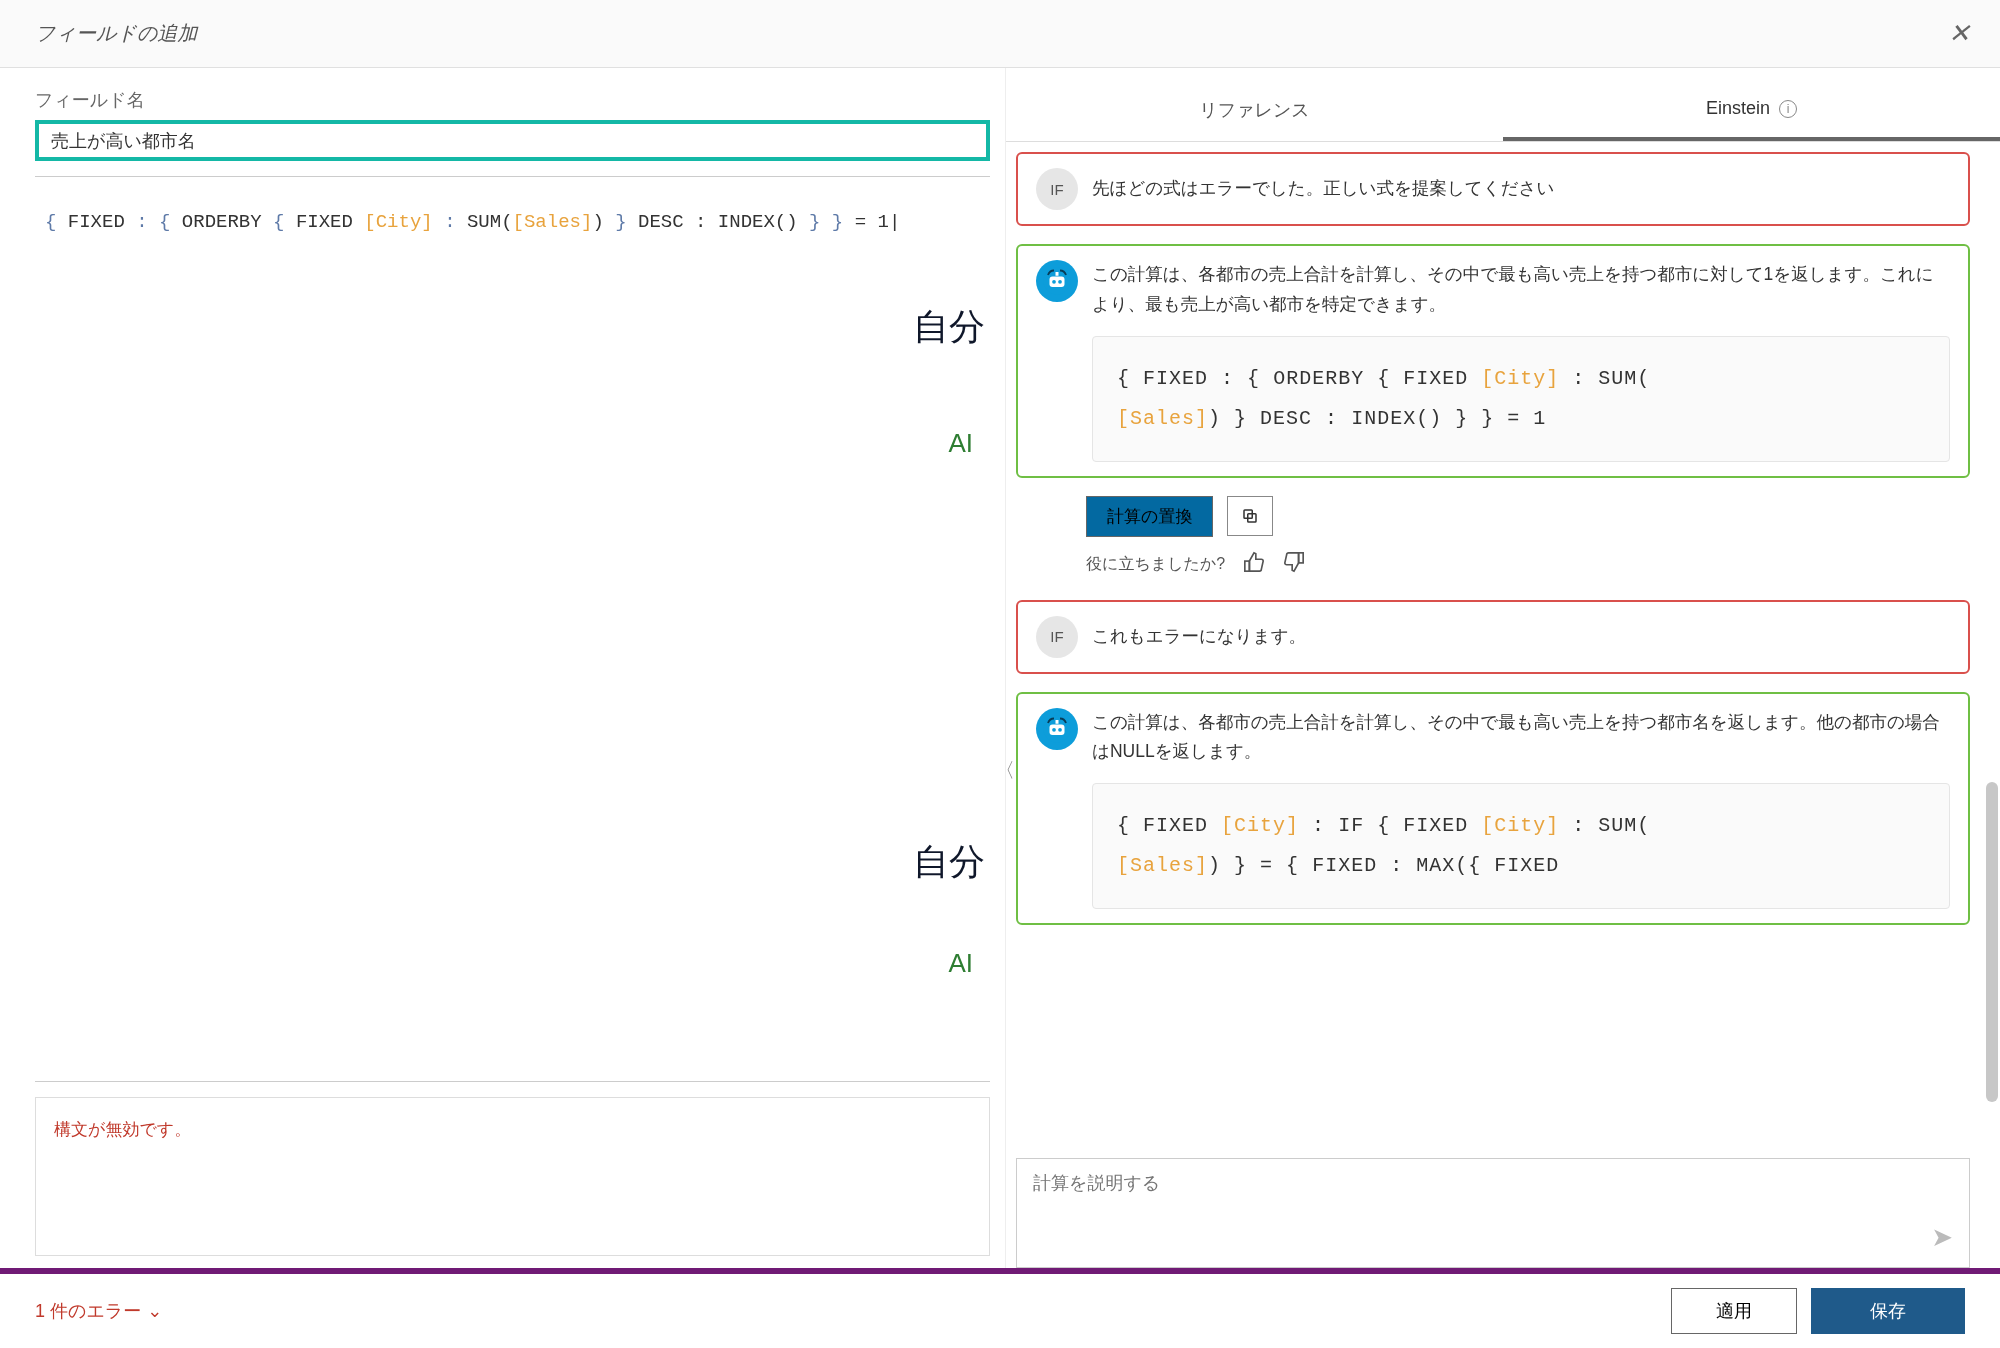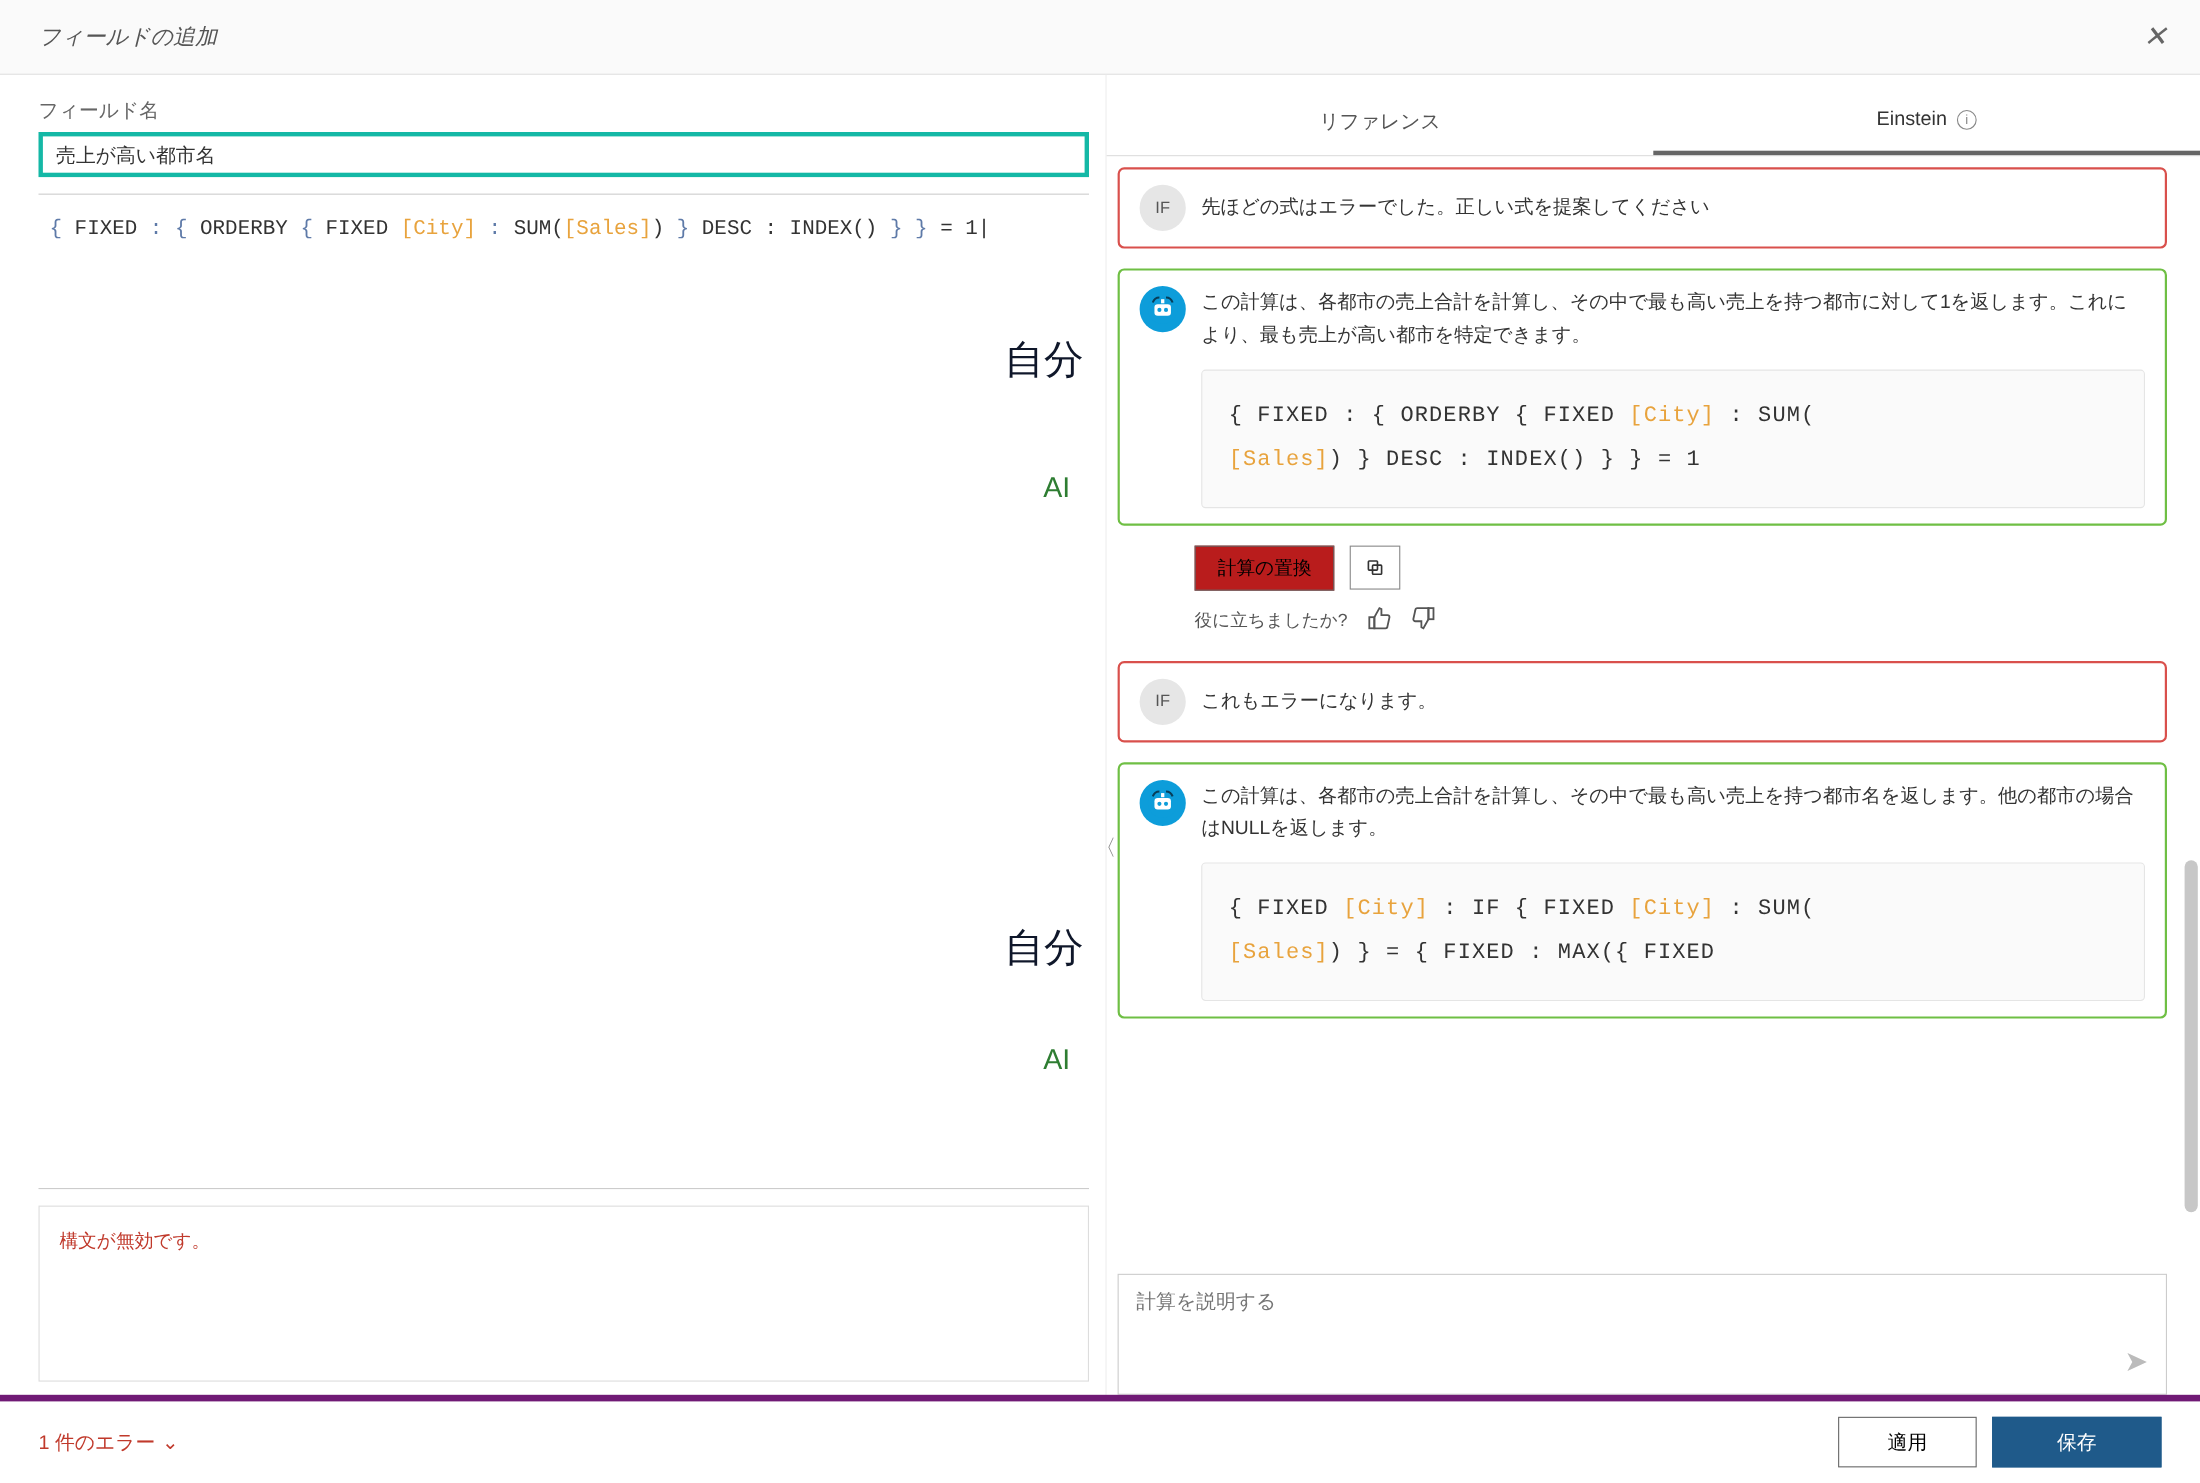--- a/index.html
+++ b/index.html
@@ -56,21 +56,21 @@
     padding: 6px 12px;
     font-size: 18px;
     color: #333;
   }
   .formula-editor {
     width: 955px;
     height: 946px;
     margin-top: 15px;
     border-top: 1px solid #ccc;
     border-bottom: 1px solid #ccc;
-    padding: 18px 10px;
+    padding: 32px 10px;
     font-family: "Consolas", "Courier New", monospace;
     font-size: 19px;
     background: #fff;
     position: relative;
     line-height: 1.4;
     white-space: pre;
   }
   .tk-b { color: #5e7aa8; }
   .tk-k { color: #333; }
   .tk-o { color: #e8a33d; }
@@ -216,21 +216,21 @@
   }
   .action-row {
     display: flex;
     gap: 14px;
     padding-left: 70px;
     margin-bottom: 14px;
     align-items: center;
   }
   .btn-outline {
     border: 1px solid #666;
-    background: #b91c1c;
+    background: #0369a1;
     padding: 8px 20px;
     font-size: 17px;
     cursor: pointer;
   }
   .icon-btn {
     border: 1px solid #888;
     background: #fff;
     width: 46px; height: 40px;
     display:flex; align-items:center; justify-content:center;
     cursor: pointer;

